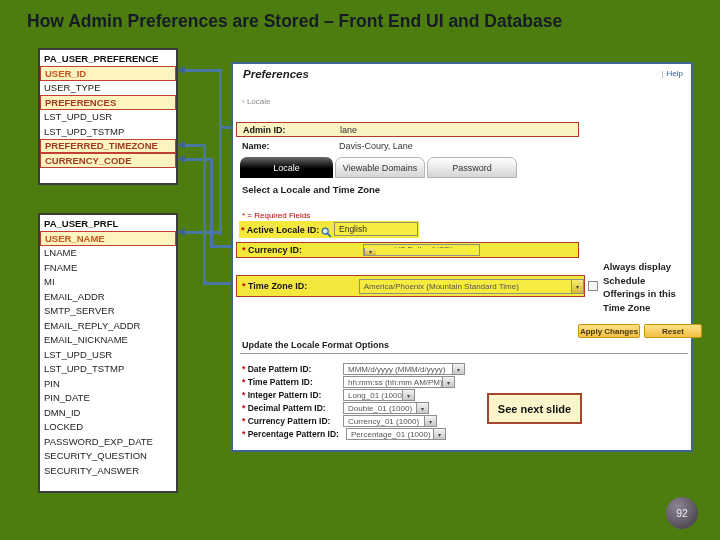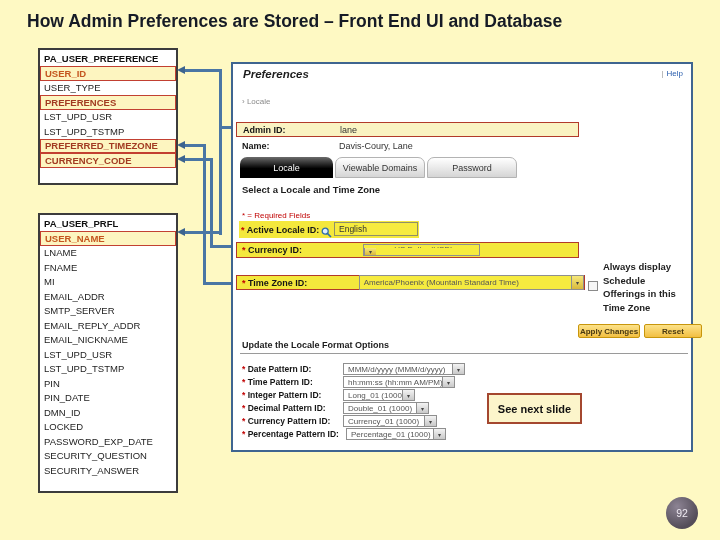--- a/index.html
+++ b/index.html
@@ -1,16 +1,16 @@
 <!DOCTYPE html>
 <html><head>
 <meta charset="utf-8">
 <style>
   html,body{margin:0;padding:0;background:#9aa0a6;}
-  .slide{position:relative;width:720px;height:540px;background:#fef9c3;overflow:hidden;
+  .slide{position:relative;width:720px;height:540px;background:#4d7c0f;overflow:hidden;
          font-family:"Liberation Sans",sans-serif;}
   .abs{position:absolute;}
 
   
   .slide-title{left:27px;top:11px;width:660px;font-size:17.5px;font-weight:bold;color:#161b26;}
   .page-circle{left:666px;top:497px;width:32px;height:32px;border-radius:50%;
                background:radial-gradient(circle at 35% 30%,#8d8494,#544d59 70%);
                color:#efeaf2;font-size:10.5px;display:flex;align-items:center;justify-content:center;}
   .see-next{left:487px;top:393px;width:95px;height:31px;background:#fcf5cb;border:2px solid #a4472f;
             box-sizing:border-box;display:flex;align-items:center;justify-content:center;
@@ -53,21 +53,21 @@
   .tab.inactive{background:linear-gradient(#ffffff,#d5d5d5);border:1px solid #b3b3b3;color:#333;}
   .tab.vd{left:102px;width:90px;}
   .tab.pw{left:194px;width:90px;}
 
   .sect-title{font-size:9.5px;font-weight:bold;color:#1d1d1d;}
   .req-note{left:9px;top:147px;font-size:8px;color:#c00000;}
 
   .yellow-strip{background:#f4e83c;}
   .active-strip{left:6px;top:157px;width:180px;height:17px;}
   .curr-bar{left:3px;top:178px;width:343px;height:16px;background:#f4e83c;border:1px solid #b23a2a;}
-  .tz-bar{left:3px;top:211px;width:349px;height:15px;background:#f4e83c;border:1px solid #b23a2a;}
+  .tz-bar{left:3px;top:211px;width:349px;height:22px;background:#f4e83c;border:1px solid #b23a2a;}
 
   .input-box{box-sizing:border-box;background:#f6eb3f;border:1px solid #8f8f6a;
              font-size:8.5px;color:#333;display:flex;align-items:center;padding-left:4px;}
   .dd{box-sizing:border-box;border:1px solid #8f8f8f;display:flex;align-items:center;
       font-size:8px;color:#555;background:#fff;}
   .dd .dd-text{flex:1;padding-left:4px;overflow:hidden;white-space:nowrap;}
   .dd .dd-btn{width:11px;align-self:stretch;background:linear-gradient(#f3f3f3,#c9c9c9);
               border-left:1px solid #8f8f8f;display:flex;align-items:center;justify-content:center;
               font-size:6px;color:#444;}
   .dd.on-yellow{background:#f6eb3f;}

